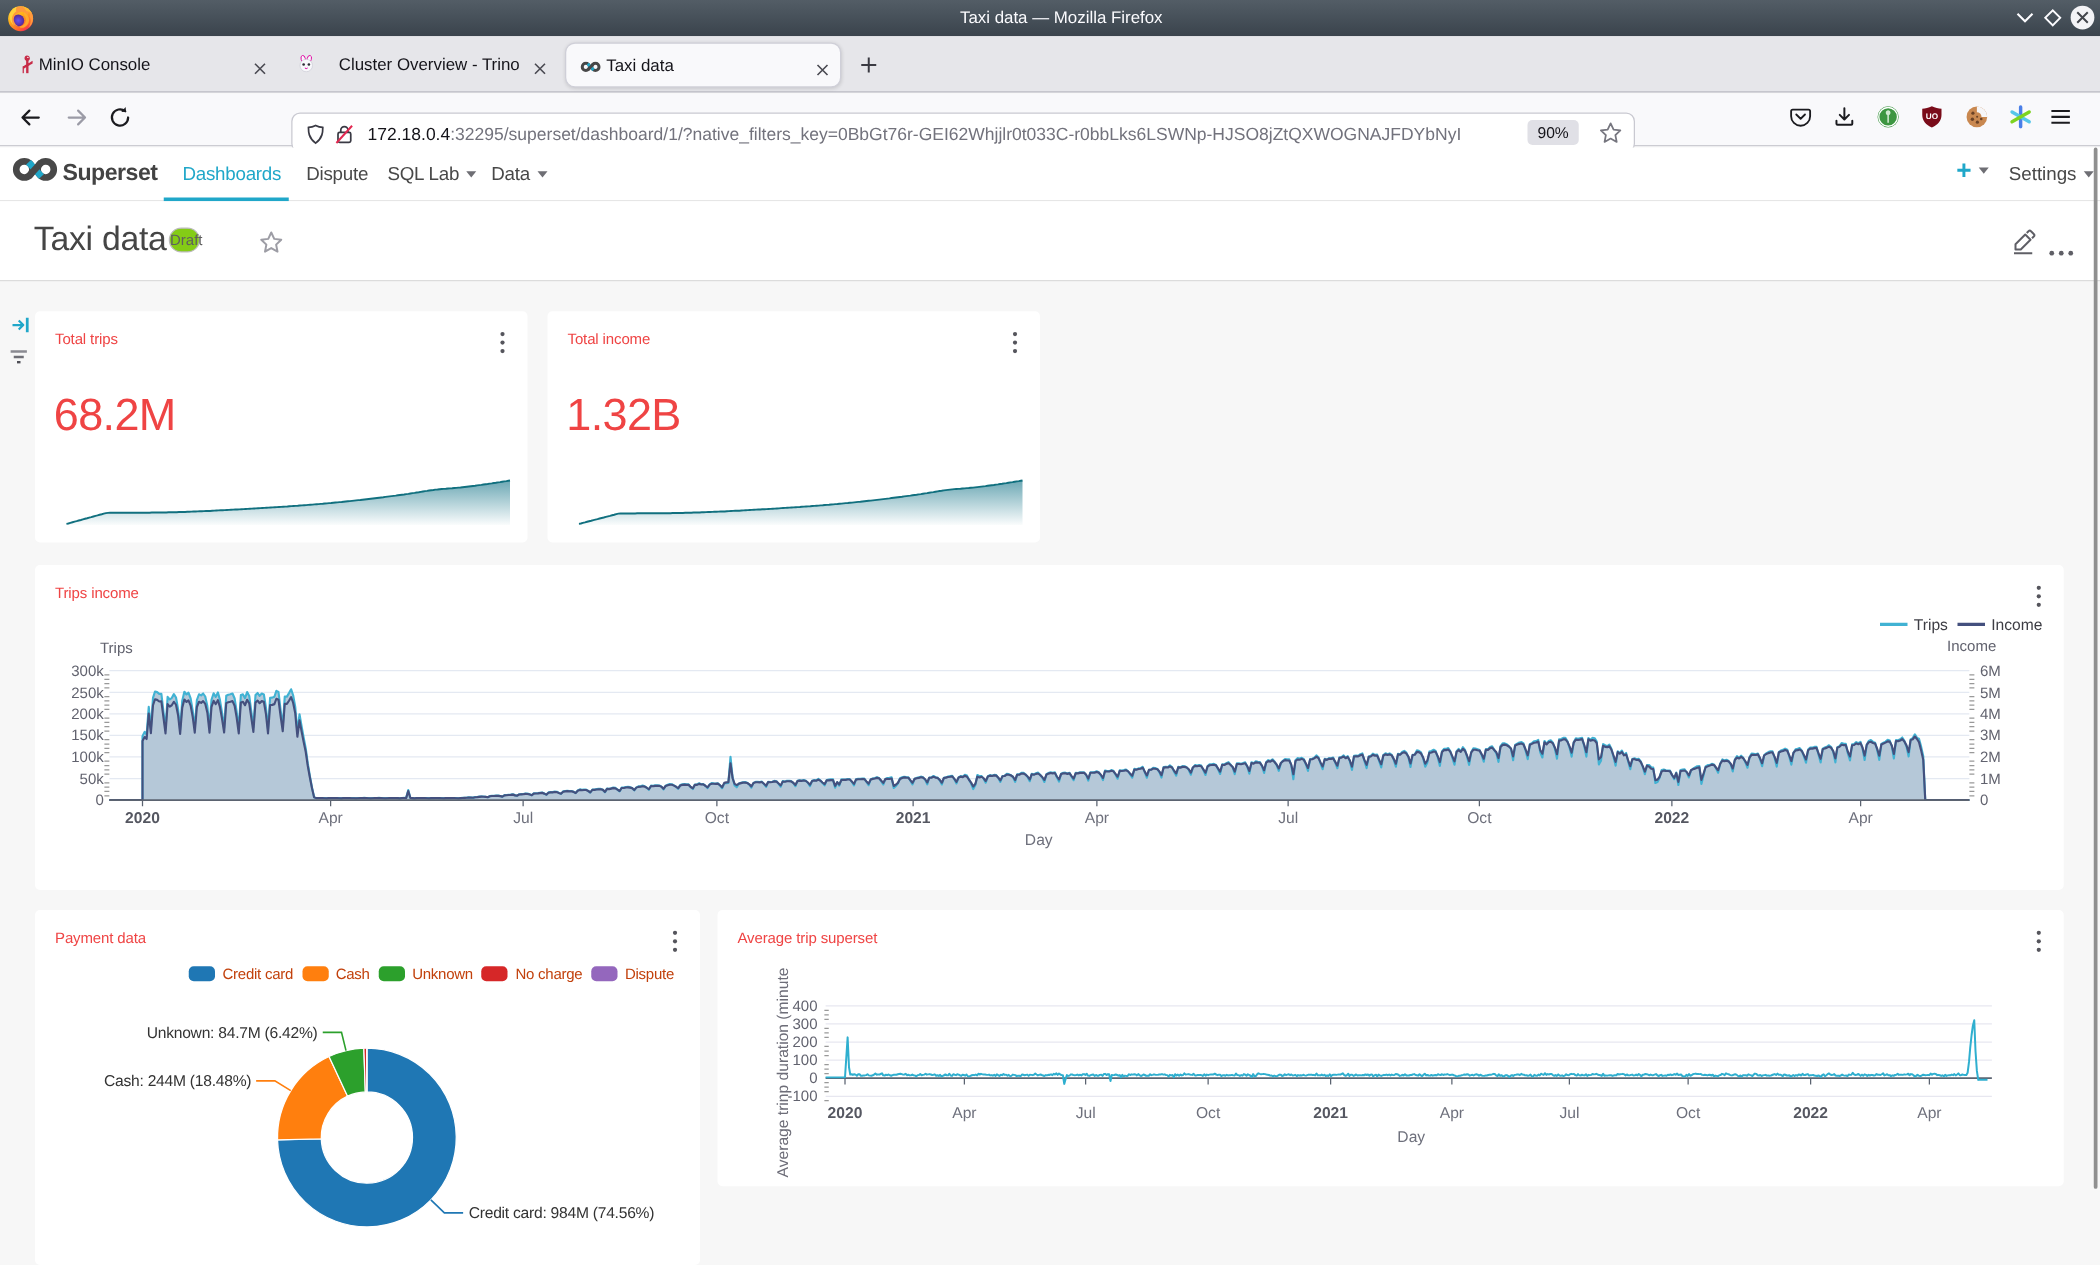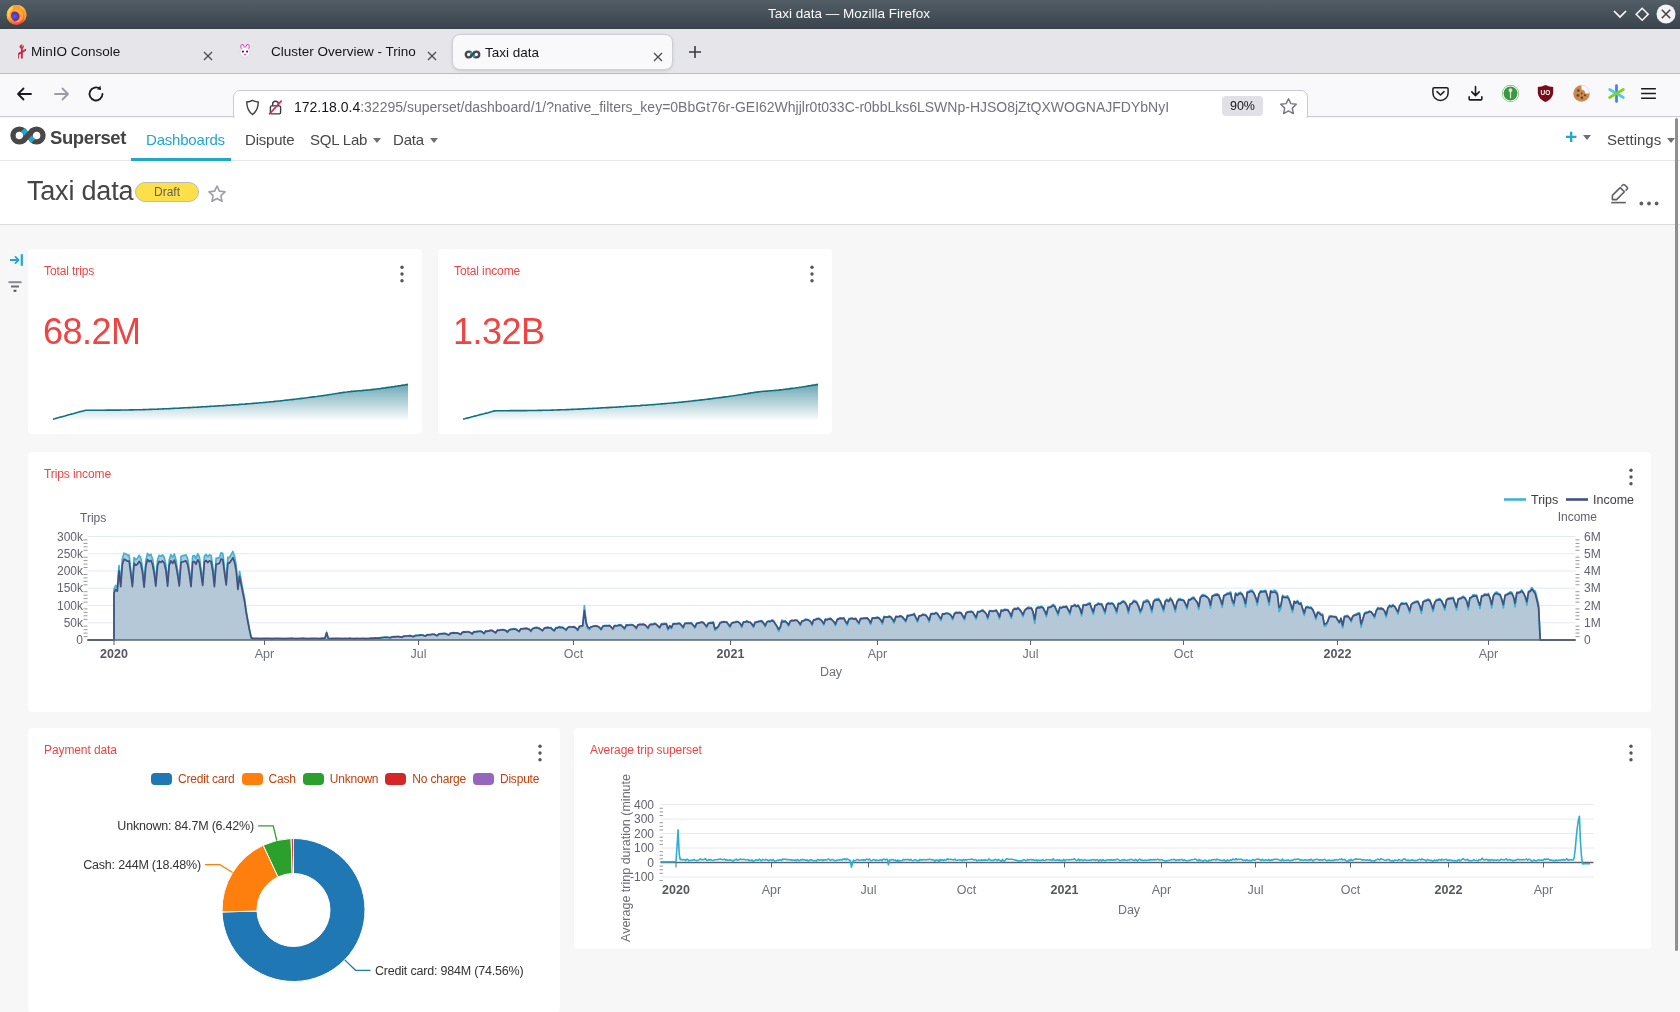--- a/index.html
+++ b/index.html
@@ -29,21 +29,21 @@
 #sslogo { position:absolute; left:9px; top:8px; }
 #ssname { position:absolute; left:50px; top:9px; font-size:18.5px; font-weight:bold; color:#434343; letter-spacing:-0.4px; }
 .navitem { position:absolute; top:13px; font-size:15px; letter-spacing:-0.2px; color:#484848; }
 #nav-dash { color:#20a7c9; }
 #nav-underline { position:absolute; left:131px; top:40px; width:100px; height:3px; background:#20a7c9; }
 .caret { display:inline-block; width:0; height:0; border-left:4.5px solid transparent; border-right:4.5px solid transparent; border-top:5px solid #6e6e74; vertical-align:middle; margin-left:6px; margin-top:-2px; }
 #plusbtn { position:absolute; left:1565px; top:7px; font-size:21px; font-weight:bold; color:#20a7c9; }
 #settings { position:absolute; left:1607px; top:13px; font-size:15px; color:#484848; }
 #ssheader { position:absolute; left:0; top:161px; width:1680px; height:64px; background:#fff; border-bottom:1px solid #dcdcdc; }
 #dashtitle { position:absolute; left:27px; top:15px; font-size:27px; font-weight:500; color:#454545; letter-spacing:-0.2px; }
-#draftpill { position:absolute; left:135px; top:21px; width:64px; height:20px; border:1px solid #bbb; border-radius:10.5px; background:#fde047; font-size:12px; color:#5f5f5f; text-align:center; line-height:18px; }
+#draftpill { position:absolute; left:135px; top:21px; width:25px; height:20px; border:1px solid #bbb; border-radius:10.5px; background:#84cc16; font-size:12px; color:#5f5f5f; text-align:center; line-height:18px; }
 #hdrstar { position:absolute; left:207px; top:23px; }
 #hdrpencil { position:absolute; left:1608px; top:22px; }
 #hdrdots { position:absolute; left:1639px; top:31px; }
 #content { position:absolute; left:0; top:226px; width:1680px; height:786px; background:#f7f7f7; }
 .card { position:absolute; background:#fff; border-radius:4px; }
 .card .chead { position:absolute; left:16px; top:15px; font-size:12px; font-weight:normal; color:#ef4444; letter-spacing:-0.1px; }
 .card .kebab { position:absolute; right:18px; top:16px; }
 #fexpand { position:absolute; left:9px; top:27px; }
 #ffilter { position:absolute; left:8px; top:52px; }
 #scrollthumb { position:absolute; left:1675px; top:118px; width:3px; height:833px; background:#8f8f8f; border-radius:1.5px; }

